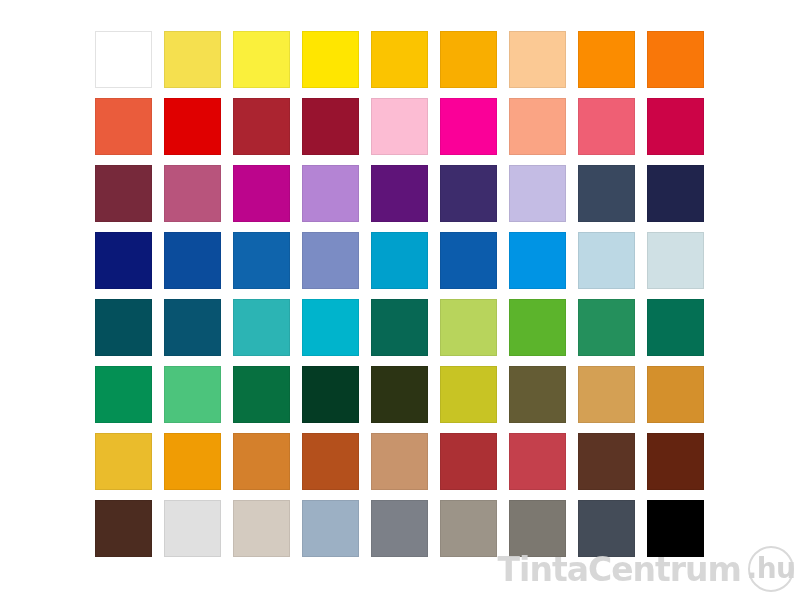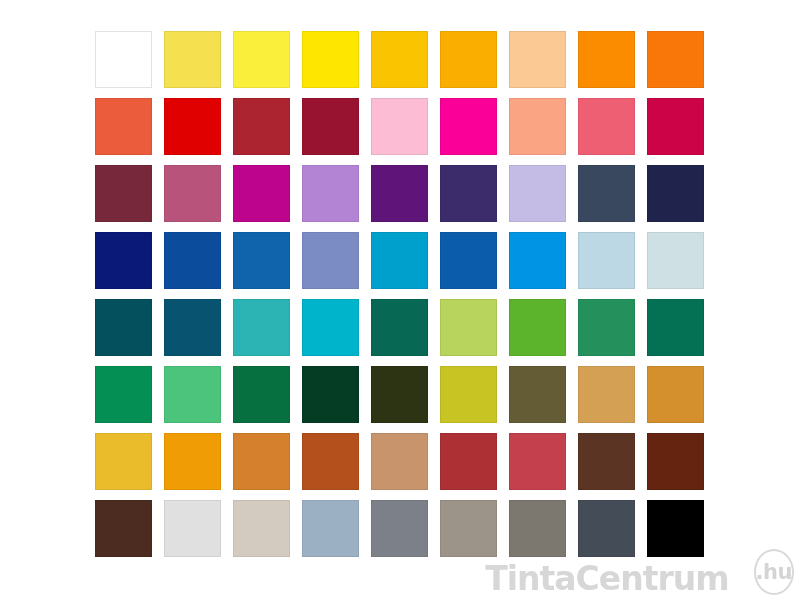--- a/index.html
+++ b/index.html
@@ -50,24 +50,23 @@
   }
 
   
   #watermark {
     position: absolute;
     left: 518px;
     top: 543px;
     width: 276px;
     height: 52px;
     display: flex;
-    align-items: flex-end;
+    align-items: center;
     justify-content: flex-end;
     pointer-events: none;
-    gap: 18px;
   }
   #watermark .wm-text {
     font-family: "DejaVu Sans", sans-serif;
     font-size: 33px;
     font-weight: bold;
     letter-spacing: -1px;
     color: #d4d4d4;
     line-height: 1;
     mix-blend-mode: normal;
     opacity: 0.92;
@@ -78,21 +77,21 @@
     height: 46px;
     border-radius: 50%;
     border: 2px solid #d9d9d9;
     display: flex;
     align-items: center;
     justify-content: center;
     box-sizing: border-box;
   }
   #watermark .wm-badge-text {
     font-family: "DejaVu Sans", sans-serif;
-    font-size: 21px;
+    font-size: 28px;
     font-weight: bold;
     color: #d4d4d4;
     letter-spacing: -0.5px;
     line-height: 1;
   }
 </style>
 </head>
 <body>
 
 <div id="swatch-chart">

